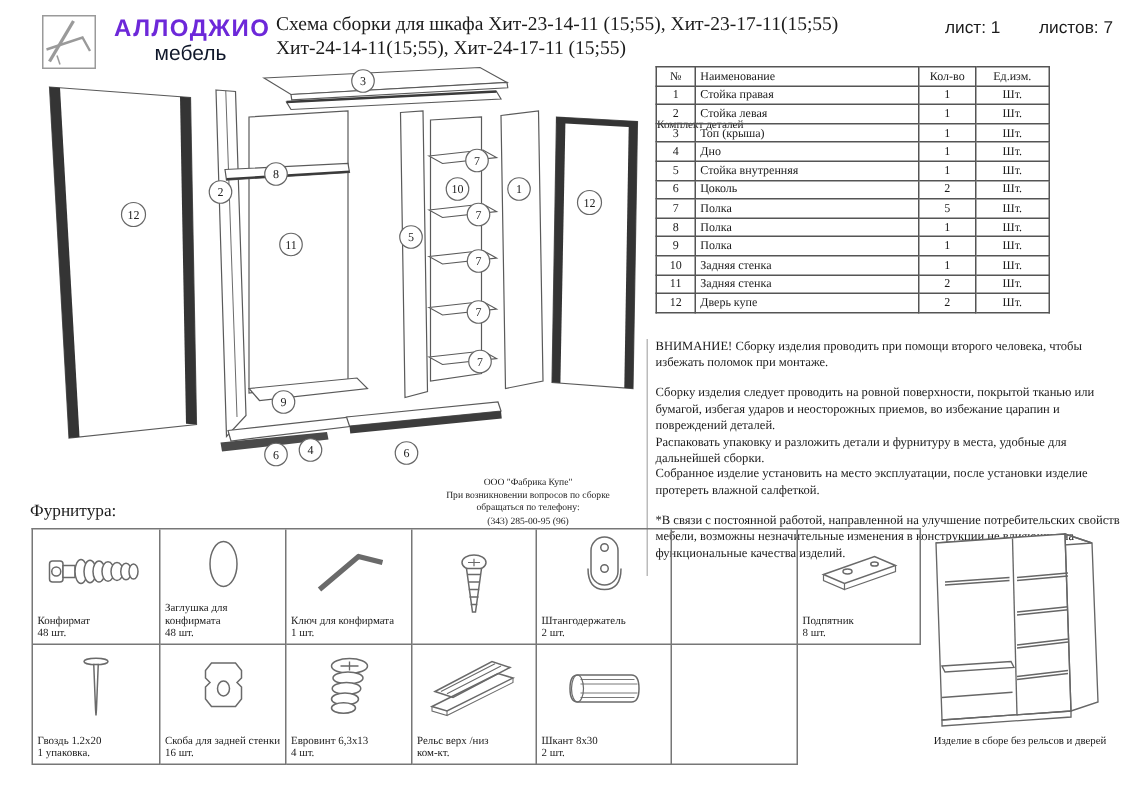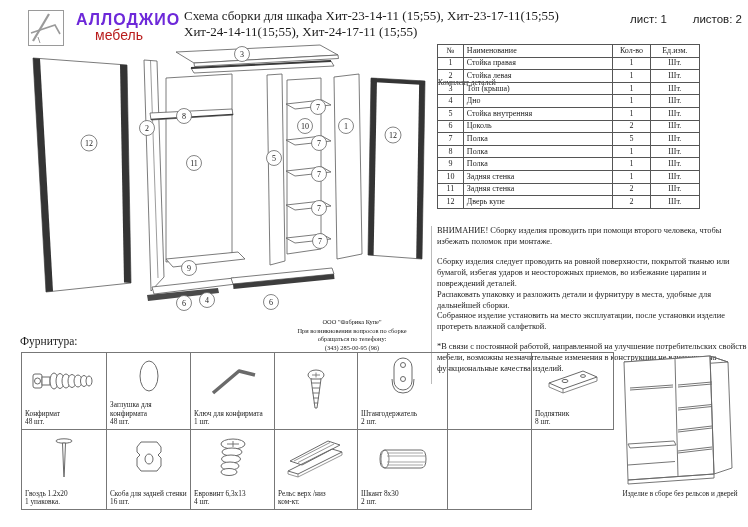--- a/index.html
+++ b/index.html
@@ -4,22 +4,22 @@
 <style>
   html,body{margin:0;padding:0;background:#ffffff;}
   #page{position:relative;width:748px;height:527px;background:#ffffff;overflow:hidden;
         font-family:"Liberation Serif",serif;color:#1b1b1b;}
   .abs{position:absolute;}
 
   
   #logo-box{left:28px;top:10px;width:34px;height:34px;border:1.5px solid #9a9a9a;}
   #brand{left:76px;top:11px;width:118px;font-family:"Liberation Sans",sans-serif;
          font-weight:bold;font-size:16px;letter-spacing:1px;color:#6d28d9;white-space:nowrap;}
-  #brand-sub{left:60px;top:27px;width:118px;text-align:center;font-family:"Liberation Sans",sans-serif;
-         font-size:14px;color:#b91c1c;}
+  #brand-sub{left:68px;top:27px;width:118px;text-align:center;font-family:"Liberation Sans",sans-serif;
+         font-size:14px;color:#0f172a;}
   #title{left:184px;top:8px;width:475px;font-size:13px;line-height:1.25;}
   #sheet-info{left:630px;top:13px;width:112px;font-family:"Liberation Sans",sans-serif;font-size:11.5px;
          display:flex;justify-content:space-between;white-space:nowrap;}
 
   
   #parts-caption{left:438px;top:35px;font-size:7.5px;margin-top:43px;}
   #parts-table{left:437px;top:44px;}
   #parts-table table{border-collapse:collapse;width:263px;font-size:8px;}
   #parts-table th,#parts-table td{border:0.8px solid #555;padding:0.5px 3px;height:10.6px;
          font-weight:normal;line-height:1;}
@@ -72,21 +72,21 @@
     </svg>
   </div>
   <div class="abs" id="brand">АЛЛОДЖИО</div>
   <div class="abs" id="brand-sub">мебель</div>
   <div class="abs" id="title">
     <div>Схема сборки для шкафа Хит-23-14-11 (15;55), Хит-23-17-11(15;55)</div>
     <div>Хит-24-14-11(15;55), Хит-24-17-11 (15;55)</div>
   </div>
   <div class="abs" id="sheet-info">
     <span>лист: 1</span>
-    <span>листов: 2</span>
+    <span>листов: 7</span>
   </div>
 
   <div class="abs" id="parts-caption">Комплект деталей</div>
   <div class="abs" id="parts-table">
     <table>
       <tbody>
           <tr>
         <th class="col-num">№</th>
         <th class="col-name" style="text-align:left">Наименование</th>
         <th class="col-qty">Кол-во</th>

